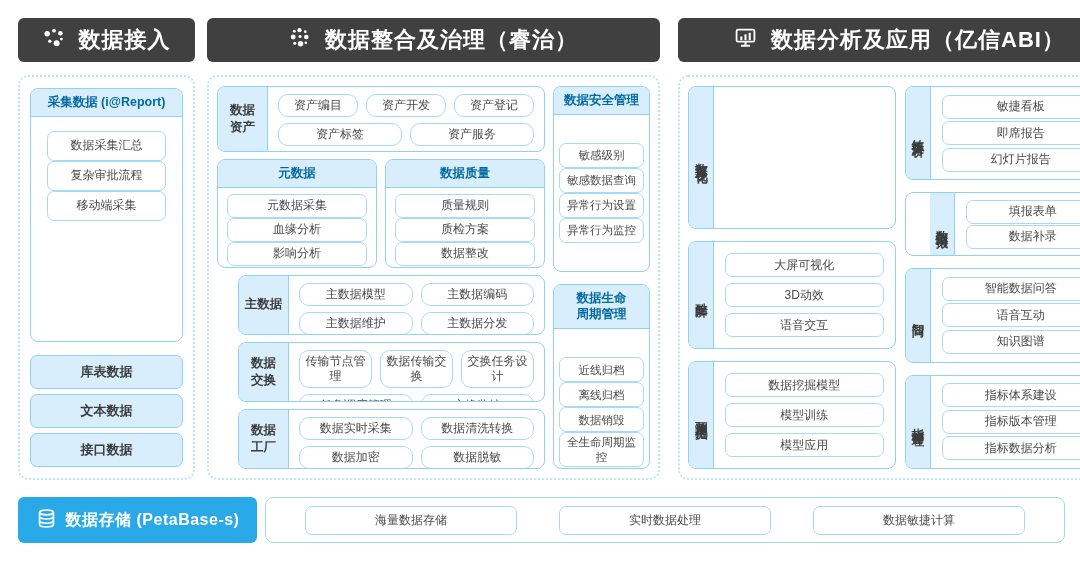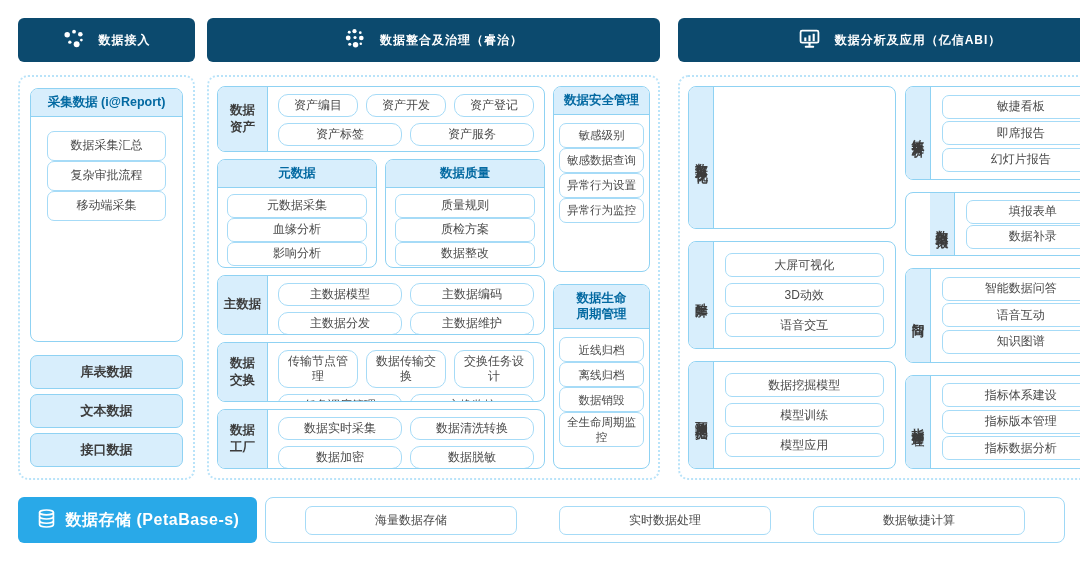--- a/index.html
+++ b/index.html
@@ -9,23 +9,23 @@
     font-family:"Liberation Sans","DejaVu Sans",sans-serif; color:#4a4a4a;
     overflow:hidden;
   }
   
   .col1 { left:18px;  width:177px; }
   .col2 { left:207px; width:453px; }
   .col3 { left:678px; width:444px; }
 
   
   .hdr {
-    position:absolute; top:18px; height:44px; background:#0c4a6e; border-radius:6px;
+    position:absolute; top:18px; height:44px; background:#404040; border-radius:6px;
     display:flex; align-items:center; justify-content:center; gap:15px;
-    color:#fff; font-size:12px; font-weight:bold; letter-spacing:1px;
+    color:#fff; font-size:22px; font-weight:bold; letter-spacing:1px;
   }
   .hdr svg { flex:0 0 auto; }
 
   
   .panel {
     position:absolute; top:75px; height:405px; background:#fff;
     border:2px dotted #b9e3f9; border-radius:10px;
   }
 
   
@@ -62,26 +62,26 @@
   .m-panel { padding:9px 8px; display:flex; gap:8px; }
   .m-left { flex:1; display:flex; flex-direction:column; justify-content:space-between; gap:7px; min-width:0; }
   .group { display:flex; border:1px solid #8fd2f3; border-radius:8px; background:#fff; overflow:hidden; }
   .group-label {
     width:50px; flex:0 0 auto; background:#d8eefc; border-right:1px solid #8fd2f3;
     display:flex; align-items:center; justify-content:center; text-align:center;
     font-size:12.5px; font-weight:bold; color:#3c3c3c; white-space:pre-line; line-height:1.4;
   }
   .group-rows { flex:1; display:flex; flex-direction:column; gap:6px; padding:7px 10px; min-width:0; }
   .g-asset { height:66px; }
-  .g-small { height:60px; }
+  .g-small { height:60px;margin-left:21px; }
   .triple { flex:1; display:flex; gap:8px; min-height:0; }
   .t-card { flex:1; min-width:0; }
   .t-card .item-box { min-height:24px; }
   .m-right { width:97px; flex:0 0 auto; display:flex; flex-direction:column; gap:12px; }
-  .side-card { flex:1; }
+  .side-card { flex:1;gap:20px; }
   .side-card .card-body { padding:8px 5px; }
   .side-card .item-box { min-height:25px; padding:2px 2px; font-size:11.5px; }
 
   
   .r-panel { padding:9px 8px; display:flex; gap:9px; }
   .r-col { flex:1; display:flex; flex-direction:column; gap:12px; min-width:0; }
   .vgroup { display:flex; border:1px solid #8fd2f3; border-radius:8px; overflow:hidden; background:#fff; }
   .v-label {
     width:25px; flex:0 0 auto; background:#d8eefc; border-right:1px solid #8fd2f3;
     display:flex; align-items:center; justify-content:center;
@@ -214,22 +214,22 @@
       </div>
 
       <div class="group g-small">
         <div class="group-label">主数据</div>
         <div class="group-rows">
             <div class="item-row">
               <div class="item-box">主数据模型</div>
               <div class="item-box">主数据编码</div>
             </div>
             <div class="item-row">
+              <div class="item-box">主数据维护</div>
               <div class="item-box">主数据分发</div>
-              <div class="item-box">主数据维护</div>
             </div>
           </div>
       </div>
 
       <div class="group g-small">
         <div class="group-label">数据
 交换</div>
         <div class="group-rows">
             <div class="item-row">
               <div class="item-box">传输节点管理</div>

